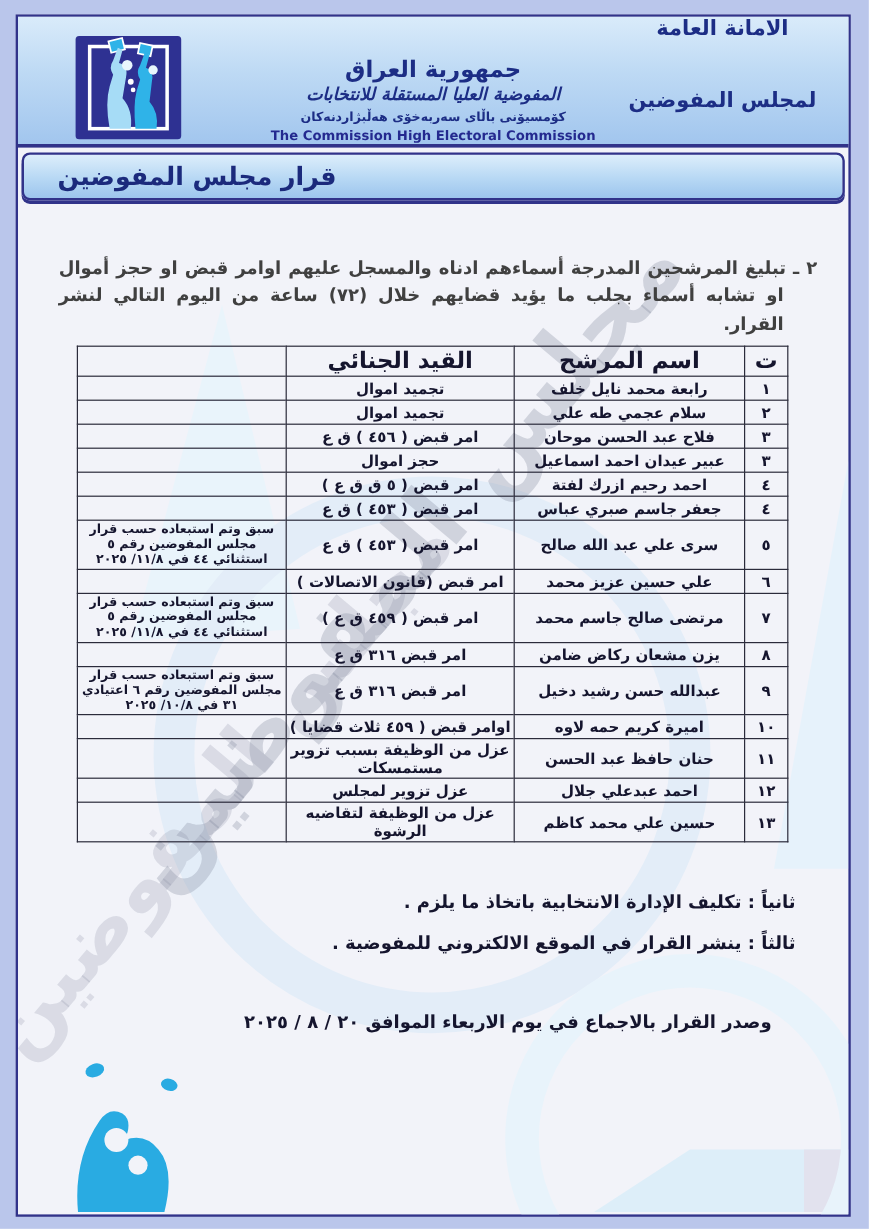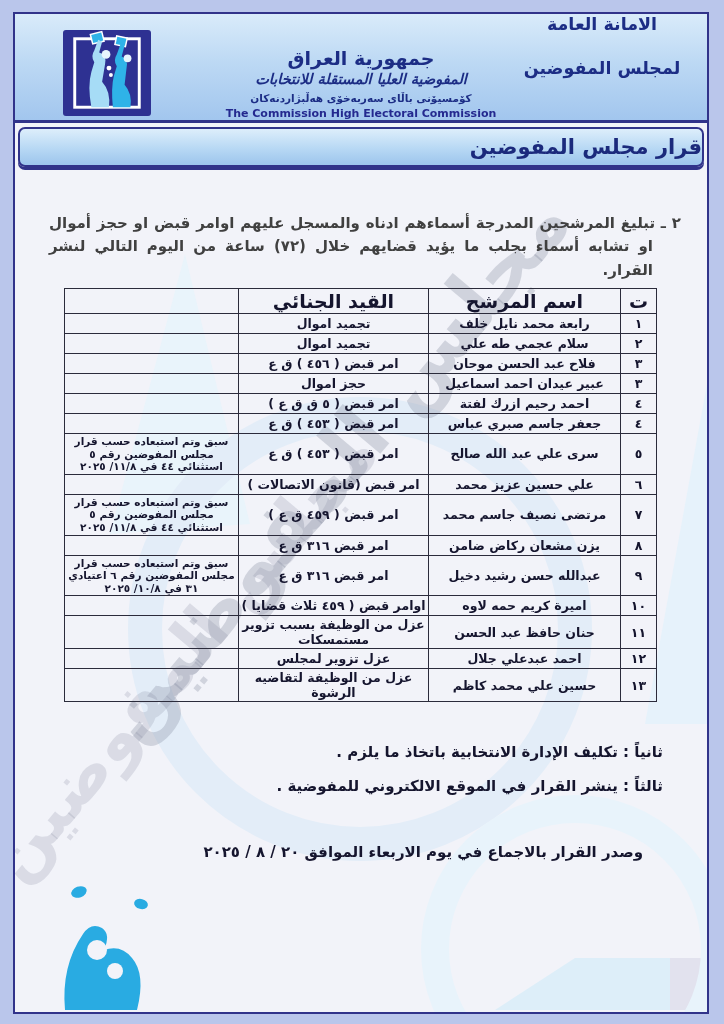--- a/index.html
+++ b/index.html
@@ -25,37 +25,37 @@
     position:absolute; top:0; left:0; right:0; height:106px;
     background:linear-gradient(180deg,#d9ebfa 0%, #bdd9f4 45%, #a2c6ee 100%);
     border-bottom:3px solid #31338a;
     z-index:3;
   }
   .secretariat {
     position:absolute; top:0; right:12px; width:186px;
     text-align:center; font-weight:bold; font-size:17.5px;
     color:#1c2d85; direction:rtl;
   }
-  .secretariat .l2 { margin-top:24px; }
+  .secretariat .l2 { margin-top:40px; }
   .center-block {
     position:absolute; top:5px; left:50%; transform:translateX(-50%);
     width:290px; text-align:center; direction:rtl; color:#1c2d85;margin-top:28px;
   }
   .h-republic { font-size:19px; font-weight:bold; }
   .h-comm-ar  { font-size:14.5px; font-weight:bold; margin-top:2px;font-style:italic; }
   .h-comm-ku  { font-size:10.5px; font-weight:bold; margin-top:5px; }
   .h-comm-en  { font-size:11px; font-weight:bold; margin-top:3px; direction:ltr; color:#24298f; }
   .hdr-logo { position:absolute; left:46px; top:15px; width:92px; height:88px; }
   
   .title-band {
     position:absolute; top:113px; left:3px; right:3px; height:40px;
     background:linear-gradient(180deg,#ddeefb 0%, #b7d8f4 55%, #9dc5ed 100%);
     border:2px solid #31338a; border-radius:7px;
     box-shadow:0 3px 0 #31338a;
-    display:flex; align-items:center; justify-content:flex-start;
+    display:flex; align-items:center; justify-content:flex-end;
     z-index:3; box-sizing:border-box;padding-left:28px;
   }
   .title-band .t { font-size:21px; font-weight:bold; color:#1b2a7c; }
   
   .clause2 {
     position:absolute; top:198px; right:26px; left:34px;
     direction:rtl; text-align:justify;
     font-weight:bold; font-size:15px; line-height:1.55; color:#404040;
     padding-right:28px; text-indent:-28px;
   }
@@ -194,21 +194,21 @@
             <td class="notes">سبق وتم استبعاده حسب قرار مجلس المفوضين رقم ٥ استثنائي ٤٤ في ١١/٨/ ٢٠٢٥</td>
           </tr>
           <tr>
             <td>٦</td>
             <td>علي حسين عزيز محمد</td>
             <td>امر قبض (قانون الاتصالات )</td>
             <td class="notes"></td>
           </tr>
           <tr>
             <td>٧</td>
-            <td>مرتضى نصيف جاسم محمد</td>
+            <td>مرتضى صالح جاسم محمد</td>
             <td>امر قبض ( ٤٥٩ ق ع )</td>
             <td class="notes">سبق وتم استبعاده حسب قرار مجلس المفوضين رقم ٥ استثنائي ٤٤ في ١١/٨/ ٢٠٢٥</td>
           </tr>
           <tr>
             <td>٨</td>
             <td>يزن مشعان ركاض ضامن</td>
             <td>امر قبض ٣١٦ ق ع</td>
             <td class="notes"></td>
           </tr>
           <tr>

